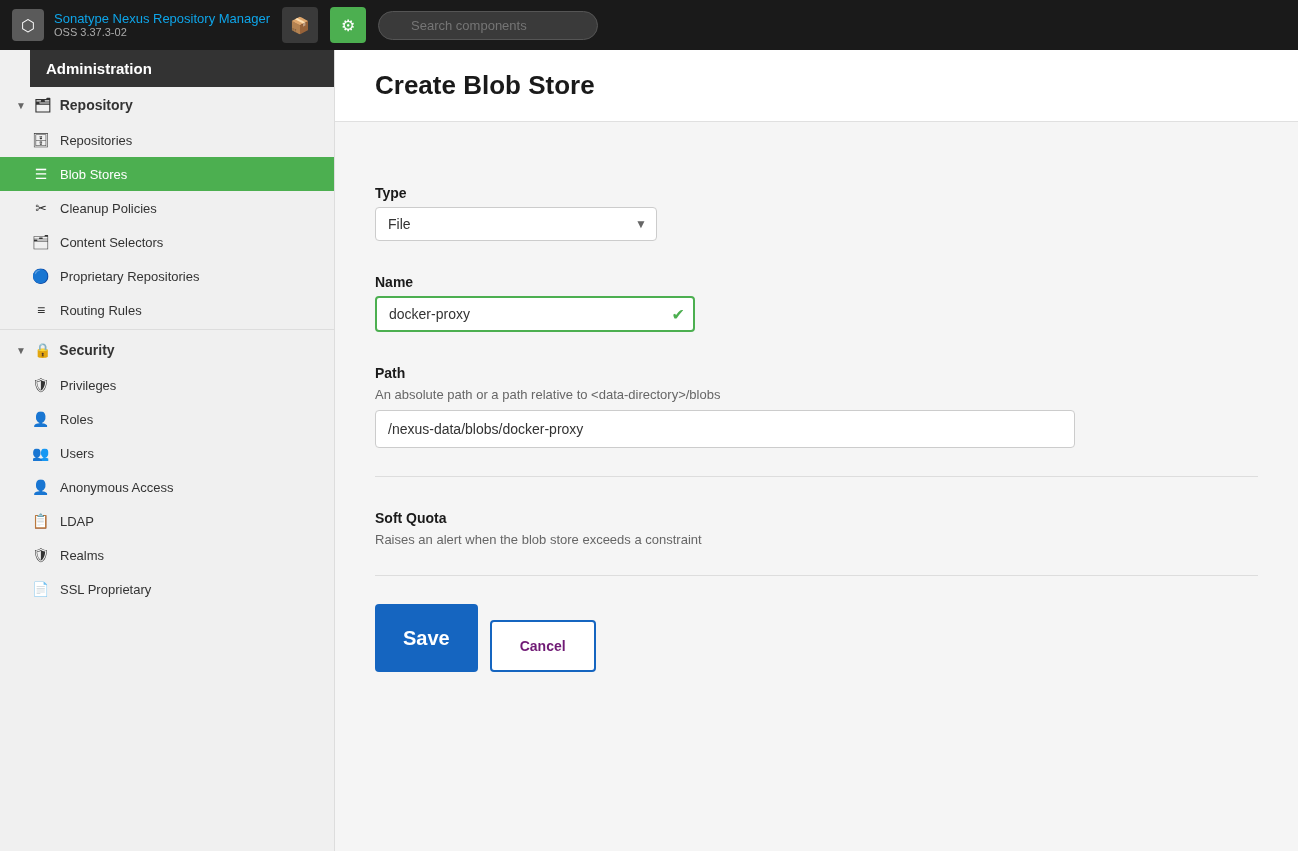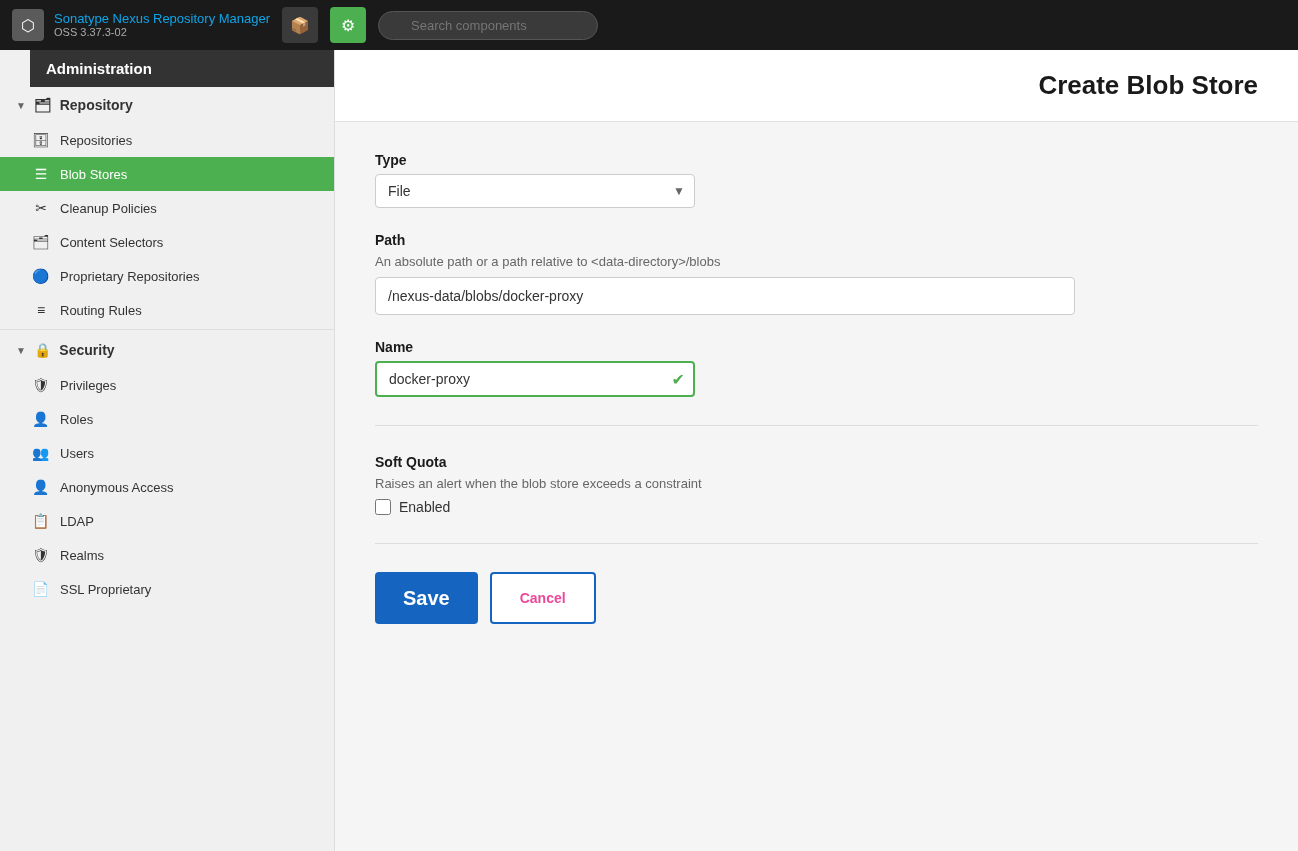--- a/index.html
+++ b/index.html
@@ -159,44 +159,44 @@
     }
     .content-header {
       background: white;
       padding: 20px 40px 20px 40px;
       border-bottom: 1px solid #e0e0e0;
     }
     .content-title {
       font-size: 26px;
       font-weight: bold;
       color: #1a1a1a;
-      text-align: right;
     }
     .form-area {
       padding: 30px 40px;
       background: #f5f5f5;
     }
     .form-group {
       margin-bottom: 24px;
     }
     .form-label {
       font-size: 14px;
       font-weight: bold;
       color: #1a1a1a;
       margin-bottom: 6px;
       display: block;
+      margin-top: 33px;
     }
     .form-hint {
       font-size: 13px;
       color: #666;
       margin-bottom: 8px;
     }
     .form-select-wrapper {
       position: relative;
-      width: 320px;
+      width: 282px;
     }
     .form-select {
       width: 100%;
       padding: 8px 36px 8px 12px;
       border: 1px solid #ccc;
       border-radius: 4px;
       background: white;
       font-size: 14px;
       color: #333;
       appearance: none;
@@ -275,27 +275,28 @@
       color: white;
       border: none;
       padding: 10px 28px;
       border-radius: 4px;
       font-size: 20px;
       font-weight: bold;
       cursor: pointer;
     }
     .btn-cancel {
       background: white;
-      color: #ec4899;
+      color: #701a75;
       border: 2px solid #1565c0;
       padding: 16px 28px;
       border-radius: 4px;
       font-size: 14px;
       font-weight: bold;
       cursor: pointer;
+      margin-top: 16px;
     }
   </style>
 </head>
 <body>
 
 <div class="navbar">
   <div class="navbar-brand">
     <div class="navbar-logo">⬡</div>
     <div class="navbar-title">
       <span class="navbar-title-main">Sonatype Nexus Repository Manager</span>
@@ -400,42 +401,38 @@
         <div class="form-select-wrapper">
           <select class="form-select">
             <option>File</option>
             <option>S3</option>
           </select>
           <span class="select-arrow">▼</span>
         </div>
       </div>
 
       <div class="form-group">
-        <label class="form-label">Path</label>
-        <p class="form-hint">An absolute path or a path relative to &lt;data-directory&gt;/blobs</p>
-        <input class="form-input-full" type="text" value="/nexus-data/blobs/docker-proxy" style="">
-      </div>
-
-      <div class="form-group">
         <label class="form-label">Name</label>
         <div class="form-input-wrapper">
           <input class="form-input" type="text" value="docker-proxy" style="">
           <span class="input-check">✔</span>
         </div>
       </div>
 
+      <div class="form-group">
+        <label class="form-label">Path</label>
+        <p class="form-hint">An absolute path or a path relative to &lt;data-directory&gt;/blobs</p>
+        <input class="form-input-full" type="text" value="/nexus-data/blobs/docker-proxy" style="">
+      </div>
+
       <hr class="form-section-divider">
 
       <div class="form-group">
         <label class="form-label">Soft Quota</label>
         <p class="form-hint">Raises an alert when the blob store exceeds a constraint</p>
-        <div class="checkbox-row">
-          <input type="checkbox" class="checkbox-input" style="">
-          <span class="checkbox-label">Enabled</span>
-        </div>
       </div>
 
       <hr class="form-section-divider">
 
       <div class="button-row">
         <button class="btn-save">Save</button>
         <button class="btn-cancel">Cancel</button>
       </div>
 
     </div>

